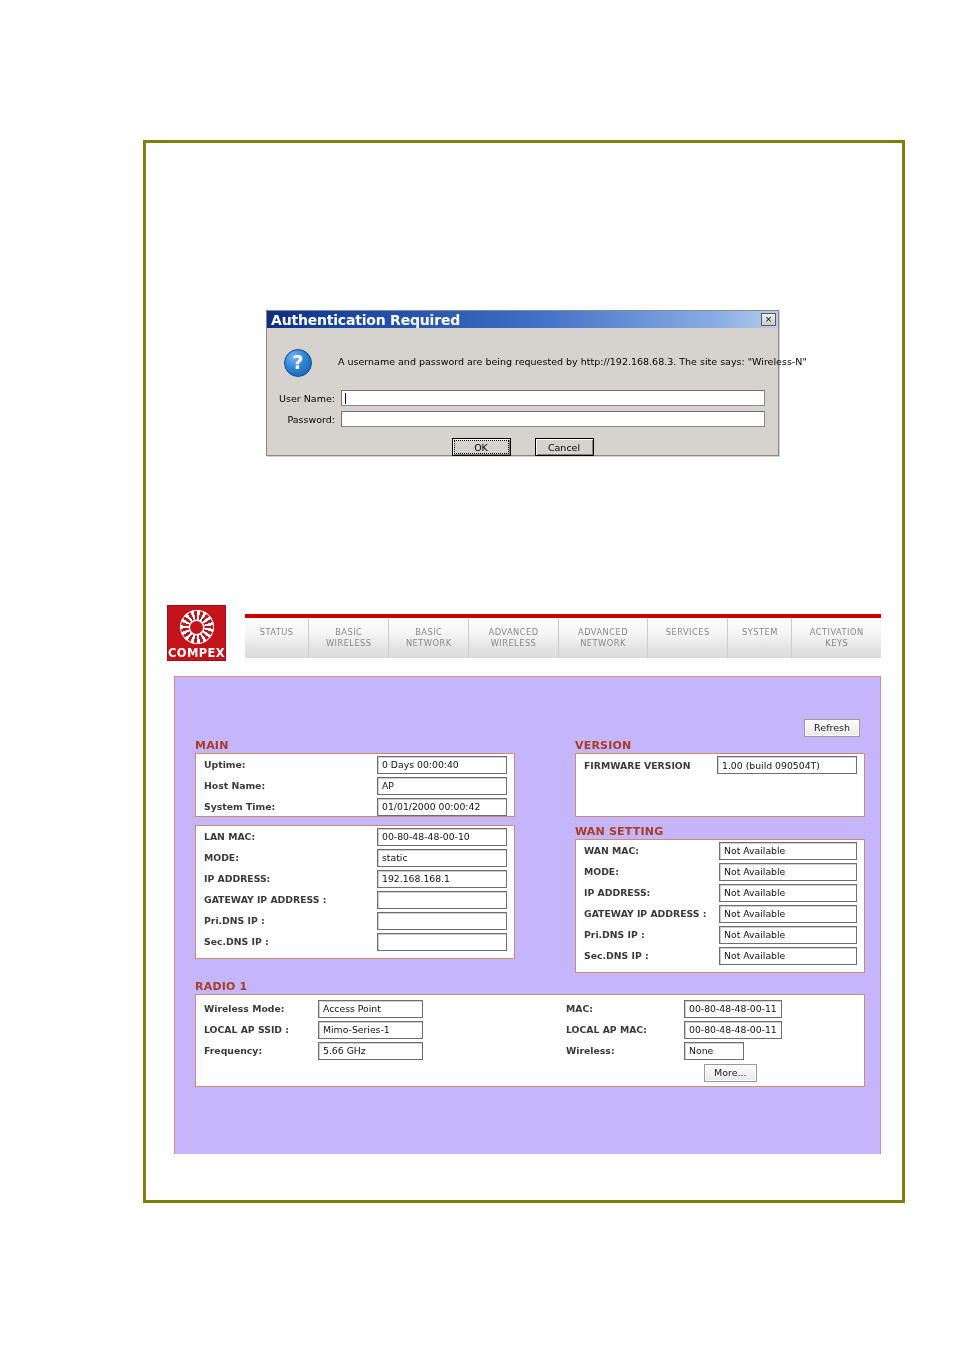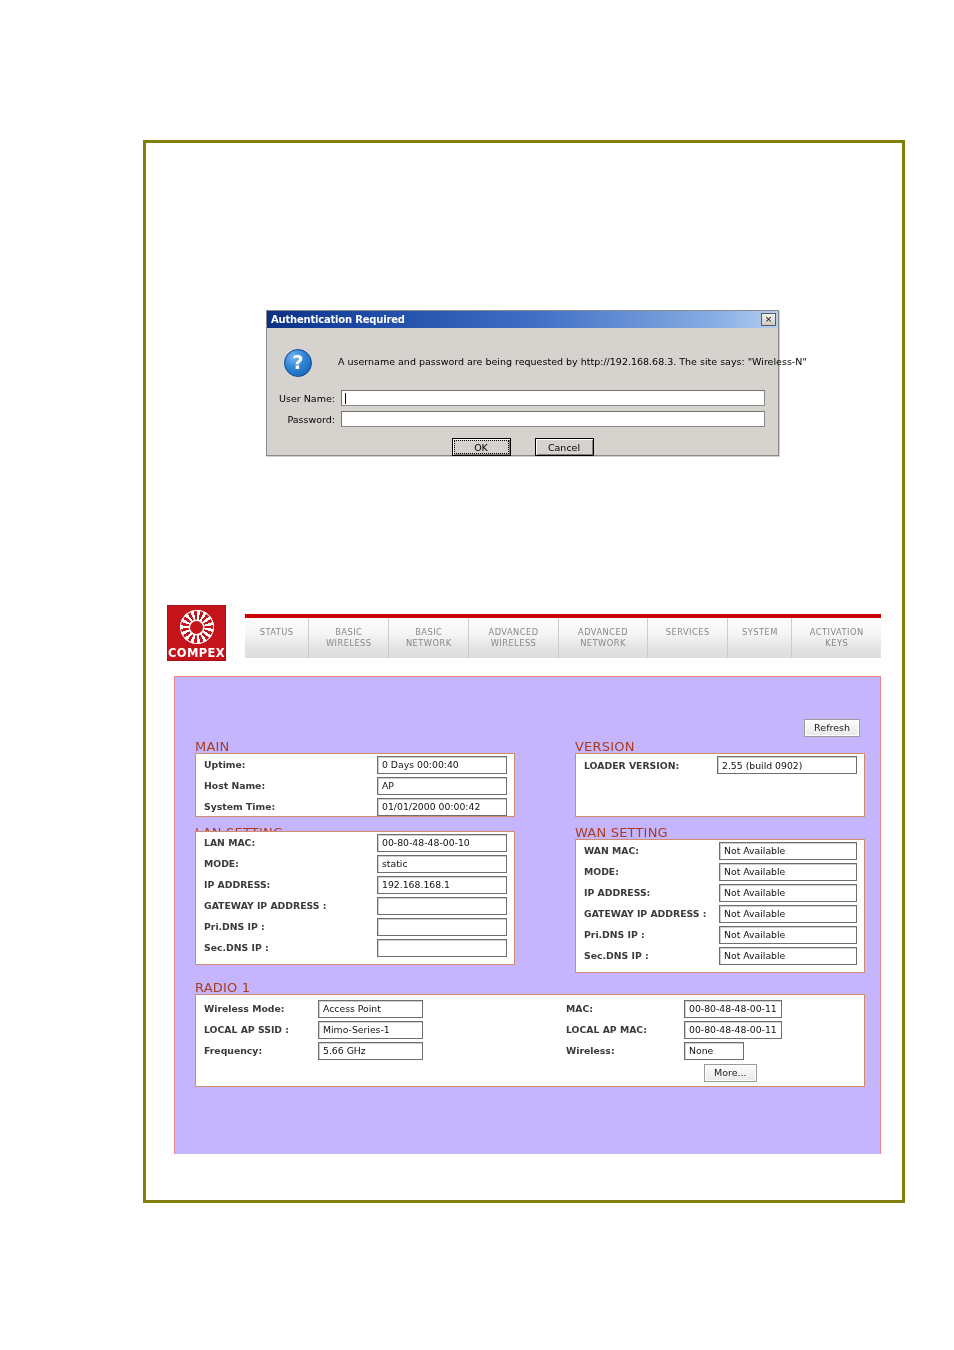--- a/index.html
+++ b/index.html
@@ -30,21 +30,21 @@
     border:1px solid #8a8a8a;
     box-shadow:1px 1px 0 rgba(0,0,0,.18);
   }
   #auth-titlebar{
     height:17px;
     background:linear-gradient(to right,#0b2f84 0%,#18449f 14%,#3f6ec4 52%,#89aee4 88%,#b5cdf0 100%);
     display:flex; align-items:center;
     padding:0 2px 0 4px;
   }
   #auth-title{
-    color:#fff; font-size:10px; font-weight:bold;
+    color:#fff; font-size:14px; font-weight:bold;
     font-family:"DejaVu Sans", sans-serif;
     letter-spacing:-.2px;
     flex:1; white-space:nowrap;
   }
   #auth-close{
     width:15px; height:13px;
     background:linear-gradient(to bottom,#f2f1ee,#cfccc6);
     border:1px solid #5b5b5b;
     display:flex;align-items:center;justify-content:center;
     font-size:9px; line-height:1; color:#000;
@@ -184,21 +184,21 @@
     box-shadow: inset 0 0 0 1px #ffffff;
     font-size:9.5px; color:#1a1a1a;
     font-family:"DejaVu Sans", sans-serif;
     padding:2px 9px 3px;
     cursor:pointer;
     display:inline-block;
   }
 
   .sec-title{
     position:absolute;
-    font-size:13px; font-weight:normal; color:#a93d20;
+    font-size:11px; font-weight:bold; color:#a93d20;
     letter-spacing:.2px;
     font-family:"DejaVu Sans", sans-serif;
     text-align:center;
   }
   .sec-box{
     position:absolute;
     border:1px solid #d08a6e;
     background:#fff;
   }
   .field-row{
@@ -229,21 +229,21 @@
   #box-main .field-val{ width:130px; margin-left:auto; }
 
   
   #title-version{ left:400px; top:62px; }
   #box-version{ left:400px; top:76px; width:290px; height:64px; }
   #box-version .field-val{ width:140px; margin-left:auto; }
   #box-version .field-row{ height:22px; }
 
   
   #title-lan{ left:20px; top:148px; }
-  #box-lan{ left:20px; top:154px; width:320px; height:134px; }
+  #box-lan{ left:20px; top:148px; width:320px; height:134px; }
   #box-lan .field-val{ width:130px; margin-left:auto; }
 
   
   #title-wan{ left:400px; top:148px; }
   #box-wan{ left:400px; top:162px; width:290px; height:134px; }
   #box-wan .field-val{ width:138px; margin-left:auto;text-align:center; }
 
   
   #title-radio{ left:20px; top:303px; }
   #box-radio{ left:20px; top:317px; width:670px; height:93px; }
@@ -337,22 +337,22 @@
       </div>
       <div class="field-row">
         <span class="field-label">System Time:</span>
         <span class="field-val">01/01/2000 00:00:42</span>
       </div>
     </div>
 
     <div class="sec-title" id="title-version">VERSION</div>
     <div class="sec-box" id="box-version">
       <div class="field-row">
-        <span class="field-label">LOADER VERSION:</span>
-        <span class="field-val">2.55 (build 0902)</span>
+        <span class="field-label">FIRMWARE VERSION</span>
+        <span class="field-val">1.00 (build 090504T)</span>
       </div>
     </div>
 
     <div class="sec-title" id="title-lan">LAN SETTING</div>
     <div class="sec-box" id="box-lan">
       <div class="field-row">
         <span class="field-label">LAN MAC:</span>
         <span class="field-val">00-80-48-48-00-10</span>
       </div>
       <div class="field-row">

